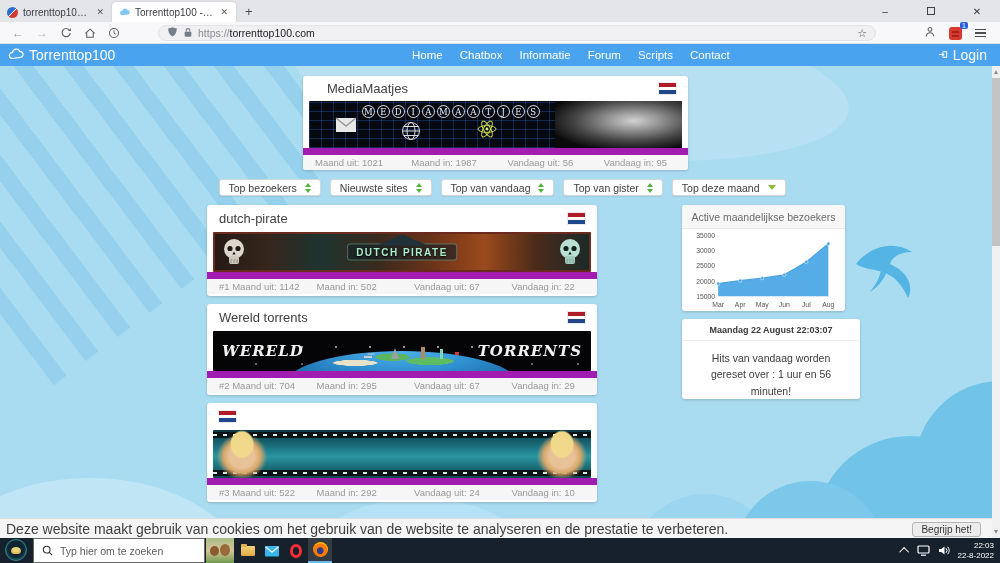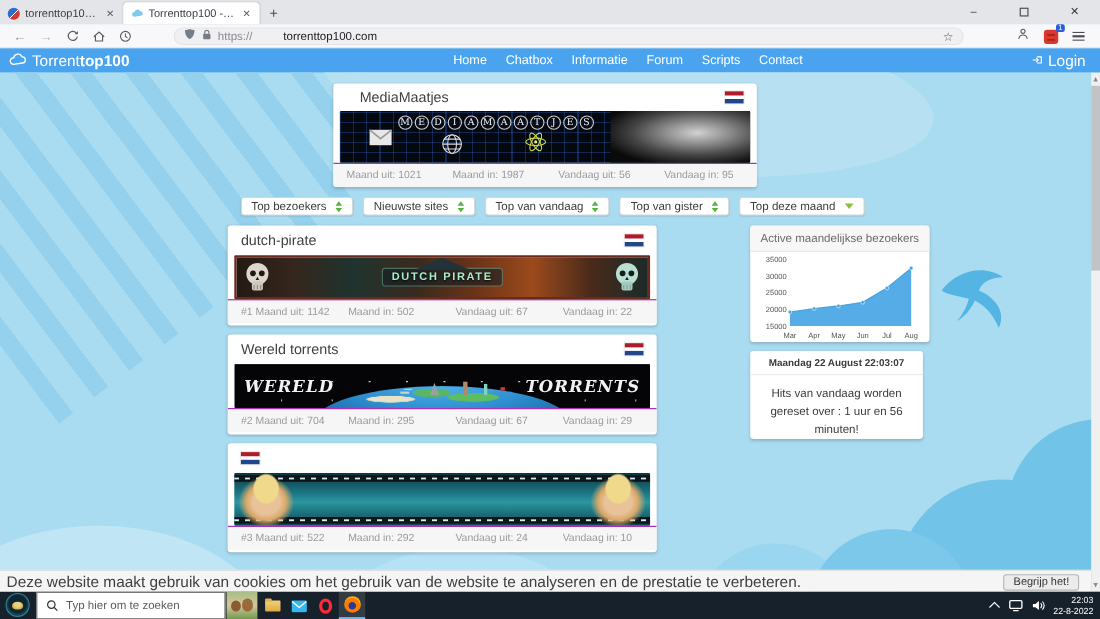--- a/index.html
+++ b/index.html
@@ -20,34 +20,34 @@
   .wc { width:46px; height:22px; display:flex; align-items:center; justify-content:center; font-size:10px; color:#333; }
   .wc .maxbox { width:8px; height:8px; border:1px solid #444; display:block; }
 
   
   .toolbar { position:absolute; top:22px; left:0; width:1000px; height:22px; background:#f8f8fa; border-bottom:1px solid #e0e0e4; display:flex; align-items:center; }
   .tool-ic { width:24px; text-align:center; color:#5b5b66; font-size:12px; line-height:22px; }
   .tool-ic svg { vertical-align:middle; }
   .urlbar { position:absolute; left:158px; top:3px; width:718px; height:16px; background:#f0f0f3; border:1px solid #e3e3e8; border-radius:8px; display:flex; align-items:center; padding:0 8px; gap:5px; }
   .url-text { font-size:10.5px; }
   .url-scheme { color:#8a8a93; }
-  .url-host { color:#1b1b21;margin-left:28px; }
+  .url-host { color:#1b1b21; }
   .url-star { margin-left:auto; color:#5b5b66; font-size:11px; }
   .ext-area { position:absolute; right:14px; top:0; height:22px; display:flex; align-items:center; gap:13px; }
   .ext-red { position:relative; width:13px; height:13px; background:#d8382e; border-radius:3px; }
   .ext-red::after { content:""; position:absolute; inset:3px; background:repeating-linear-gradient(0deg,#a8231c 0 2px,transparent 2px 4px); }
   .ext-badge { position:absolute; top:-5px; right:-6px; background:#2b5fd9; color:#fff; font-size:7px; padding:0 2px; border-radius:2px; }
   .hamburger { display:flex; flex-direction:column; gap:2px; }
   .hamburger i { width:11px; height:1.4px; background:#4c4c55; }
 
   
   .site-header { position:absolute; top:44px; left:0; width:1000px; height:22px; background:#4aa3ef; display:flex; align-items:center; color:#fff; }
   .logo { display:flex; align-items:center; gap:4px; margin-left:8px; font-size:14px; }
   .logo .lt { font-weight:300; }
-  .logo b { font-weight:700; }
+  .logo b { font-weight:400; }
   .site-nav { position:absolute; left:412px; display:flex; gap:17px; }
   .site-nav span { font-size:11.5px; }
   .login { position:absolute; right:13px; display:flex; align-items:center; gap:4px; font-size:14px; }
 
   
   .viewport { position:absolute; top:66px; left:0; width:1000px; height:472px; overflow:hidden; background:#aadcf1; }
   .deco { position:absolute; z-index:0; }
   .wing { left:-90px; top:-110px; width:440px; height:330px; transform:rotate(-37deg); background:repeating-linear-gradient(90deg,#95d1ec 0 16px,rgba(0,0,0,0) 16px 40px); }
   .lightband { left:290px; top:-60px; width:560px; height:150px; background:#b7e1f3; border-radius:50%; transform:rotate(6deg); }
   .cloud { border-radius:50%; }
@@ -58,21 +58,21 @@
   .c5 { left:-70px; top:412px; width:320px; height:210px; background:#c0e6f6; }
   .c6 { left:290px; top:432px; width:260px; height:180px; background:#b5e2f4; }
   .swallow { left:850px; top:172px; width:78px; height:60px; }
 
   
   .card { position:absolute; z-index:2; background:#fff; border-radius:3px; box-shadow:0 1px 3px rgba(0,0,0,.18); overflow:hidden; }
   .card-head { display:flex; align-items:center; justify-content:space-between; padding:0 12px; }
   .card-title { font-size:13px; color:#414141; }
   .flag { width:17px; height:11px; box-shadow:0 0 0 1px rgba(0,0,0,.08); display:flex; flex-direction:column; flex:none; }
   .flag i { flex:1; } .flag i:nth-child(1){background:#ae1c28;} .flag i:nth-child(2){background:#fff;} .flag i:nth-child(3){background:#21468b;}
-  .stats { display:grid; grid-template-columns:repeat(4,1fr); background:#f6f6f6; border-top:1px solid #a21caf; align-items:center; }
+  .stats { display:grid; grid-template-columns:repeat(4,1fr); background:#f6f6f6; border-top:7px solid #a21caf; align-items:center; }
   .stats span { padding-left:12px; font-size:9.5px; color:#9a9a9a; white-space:nowrap; }
 
   .featured { left:303px; top:10px; width:385px; height:94px; }
   .featured .card-head { height:25px;padding-left:24px; }
   .featured .stats { height:22px; }
   .banner { position:relative; margin:0 6px; height:47px; overflow:hidden; border-radius:1px; }
 
   
   .b-mm { background:#05080f; }
   .mm-grid { position:absolute; inset:0; background-image:repeating-linear-gradient(0deg,rgba(45,115,230,.30) 0 1px,transparent 1px 9px),repeating-linear-gradient(90deg,rgba(45,115,230,.30) 0 1px,transparent 1px 12px); }
@@ -124,21 +124,21 @@
   .sc1 { top:139px; height:91px; }
   .sc2 { top:238px; height:91px; }
   .sc3 { top:337px; height:99px; }
   .sc3 .banner { height:48px; }
 
   
   .chart-card { left:682px; top:139px; width:163px; height:106px; }
   .chart-head { height:24px; background:#f7f7f7; border-bottom:1px solid #e8e8e8; display:flex; align-items:center; justify-content:center; font-size:10.5px; color:#6b6b6b; }
   .chart-body { padding:1px 5px; }
   .chart-body svg text { font-family:"Liberation Sans",sans-serif; }
-  .clock-card { left:682px; top:253px; width:157px; height:80px; }
+  .clock-card { left:682px; top:253px; width:178px; height:80px; }
   .clock-head { height:22px; border-bottom:1px solid #ececec; display:flex; align-items:center; justify-content:center; font-size:9px; font-weight:bold; color:#3b3b3b; }
   .clock-body { padding:9px 12px; font-size:10.5px; color:#3b3b3b; text-align:center; line-height:1.55; }
 
   
   .pg-scrollbar { position:absolute; right:0; top:0; width:8px; height:472px; background:#f0f0f0; z-index:5; }
   .pg-thumb { position:absolute; top:12px; left:0; width:8px; height:168px; background:#c1c3c5; }
   .sb-arrow { position:absolute; left:1.5px; width:0; height:0; border-left:2.5px solid transparent; border-right:2.5px solid transparent; }
   .sb-up { top:4px; border-bottom:4px solid #8a8a8a; }
   .sb-dn { bottom:4px; border-top:4px solid #8a8a8a; }
 

